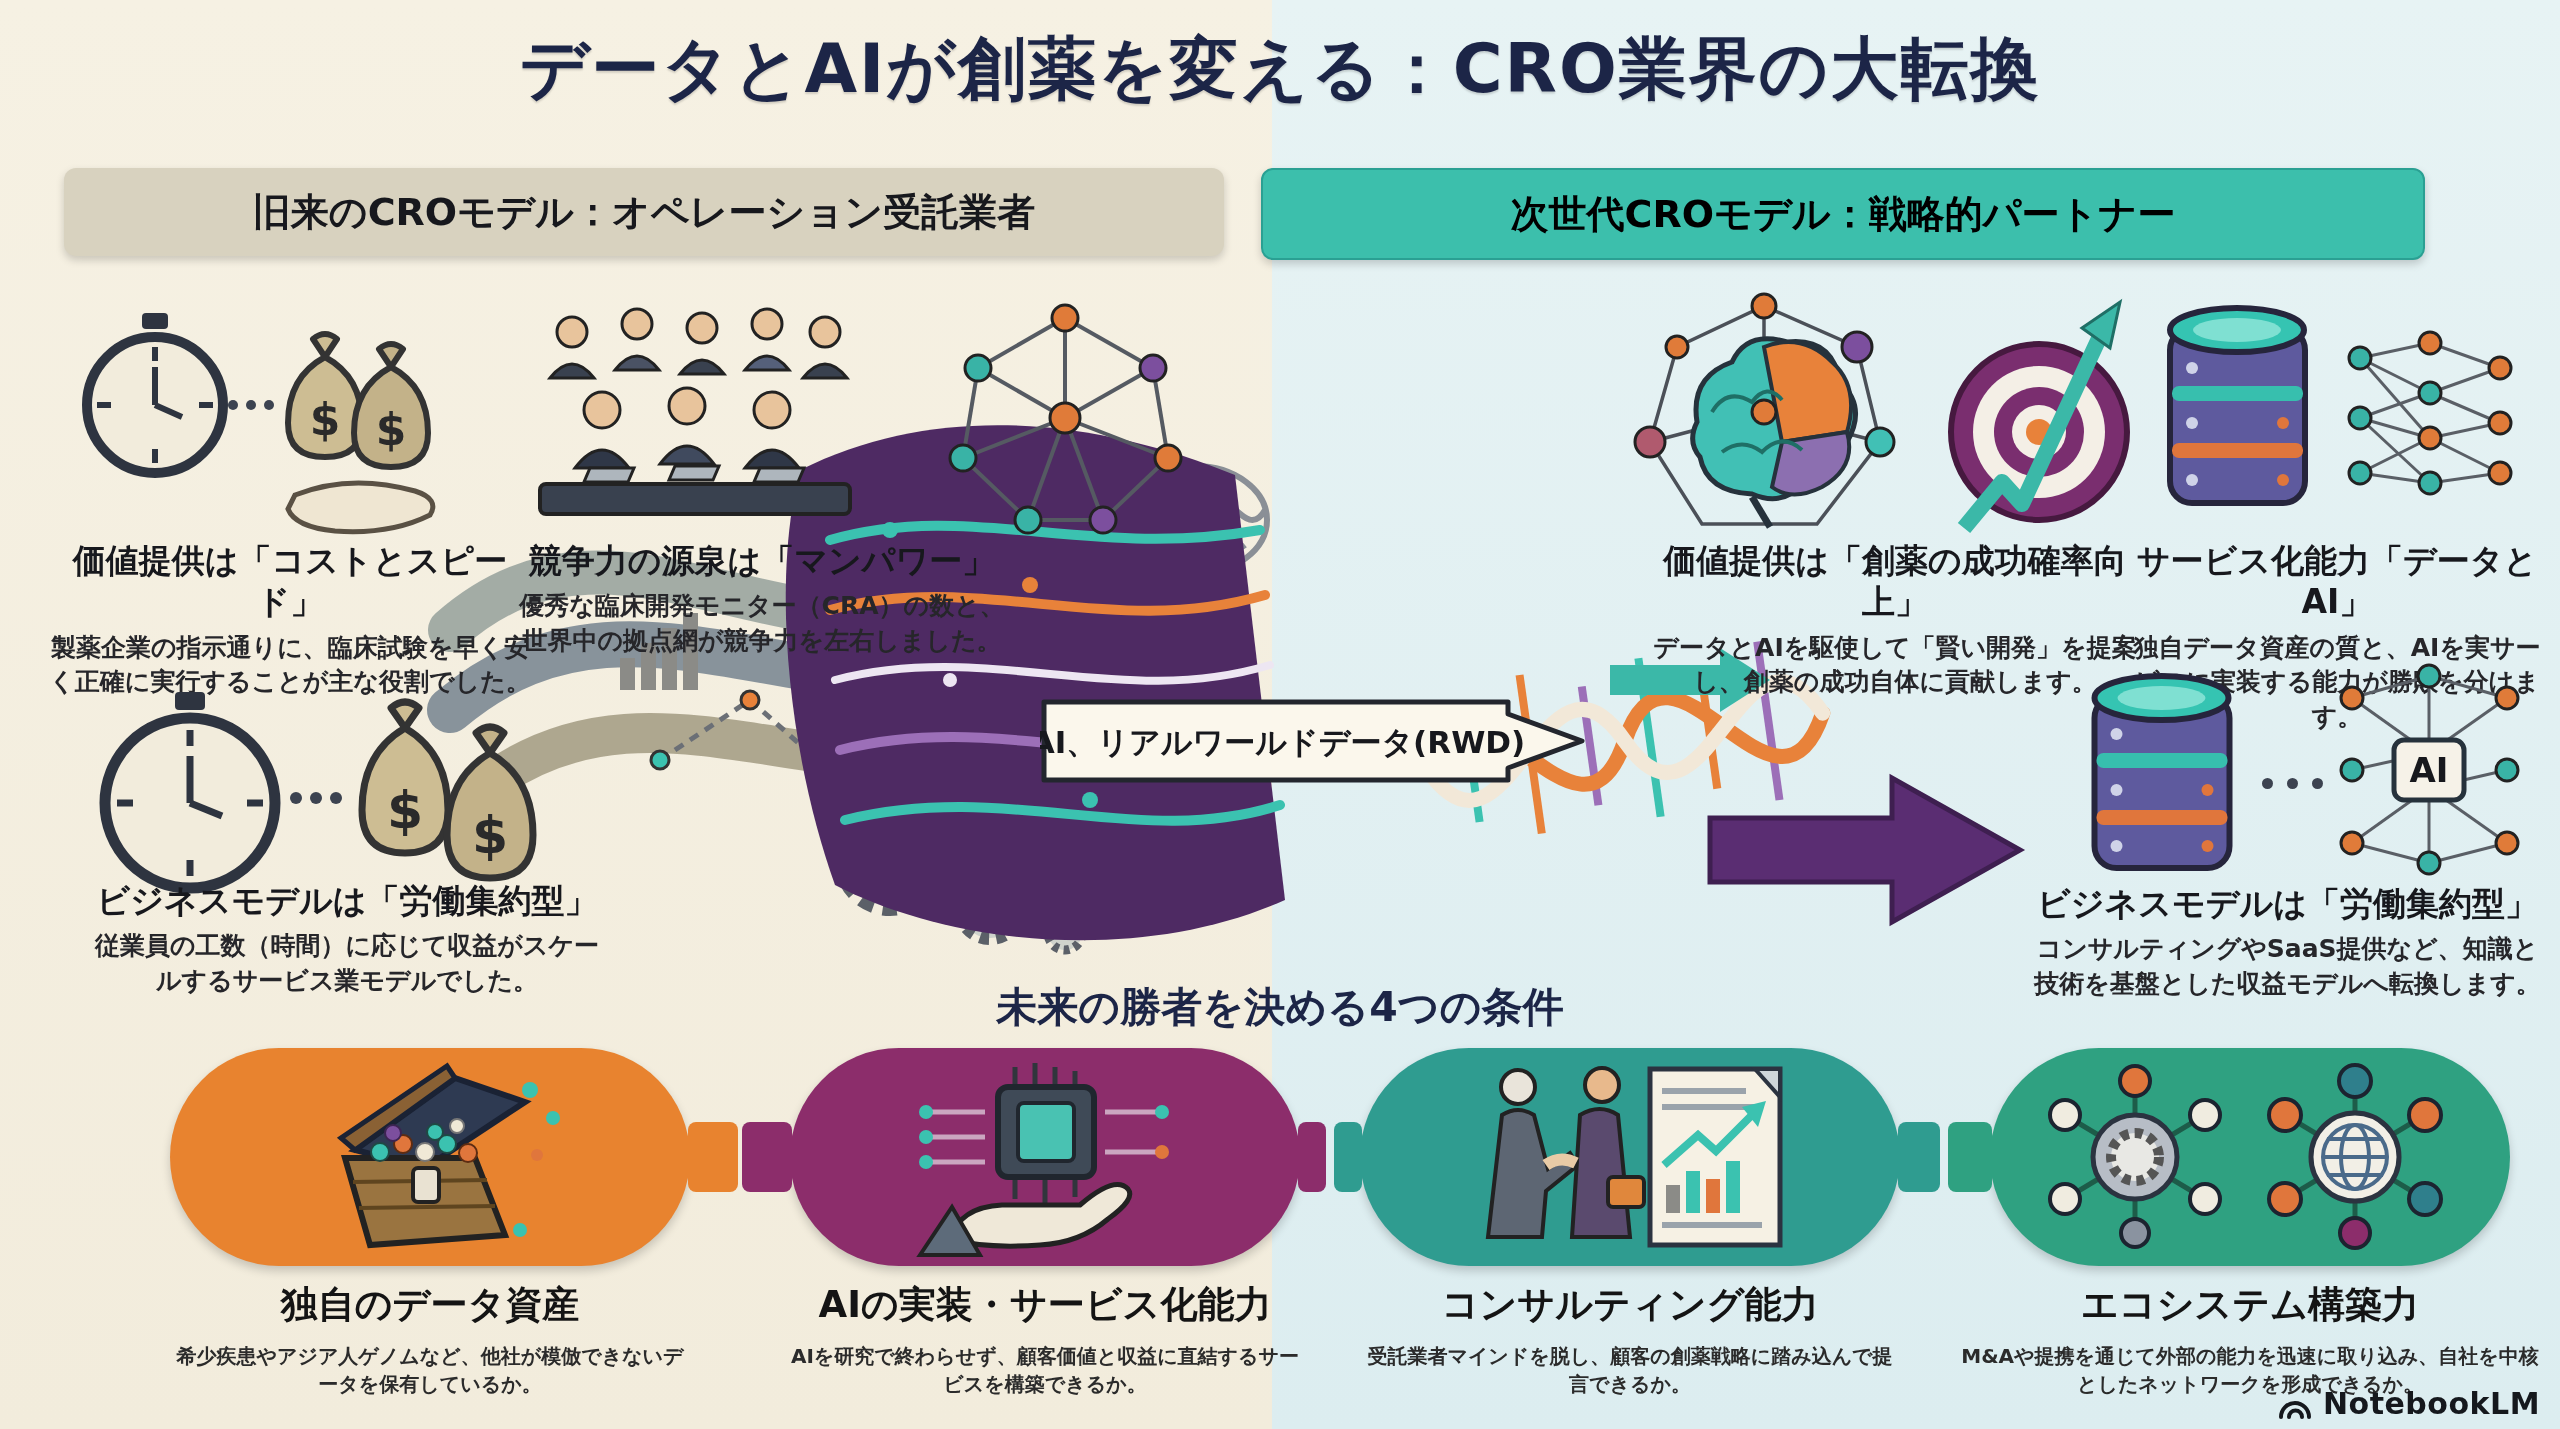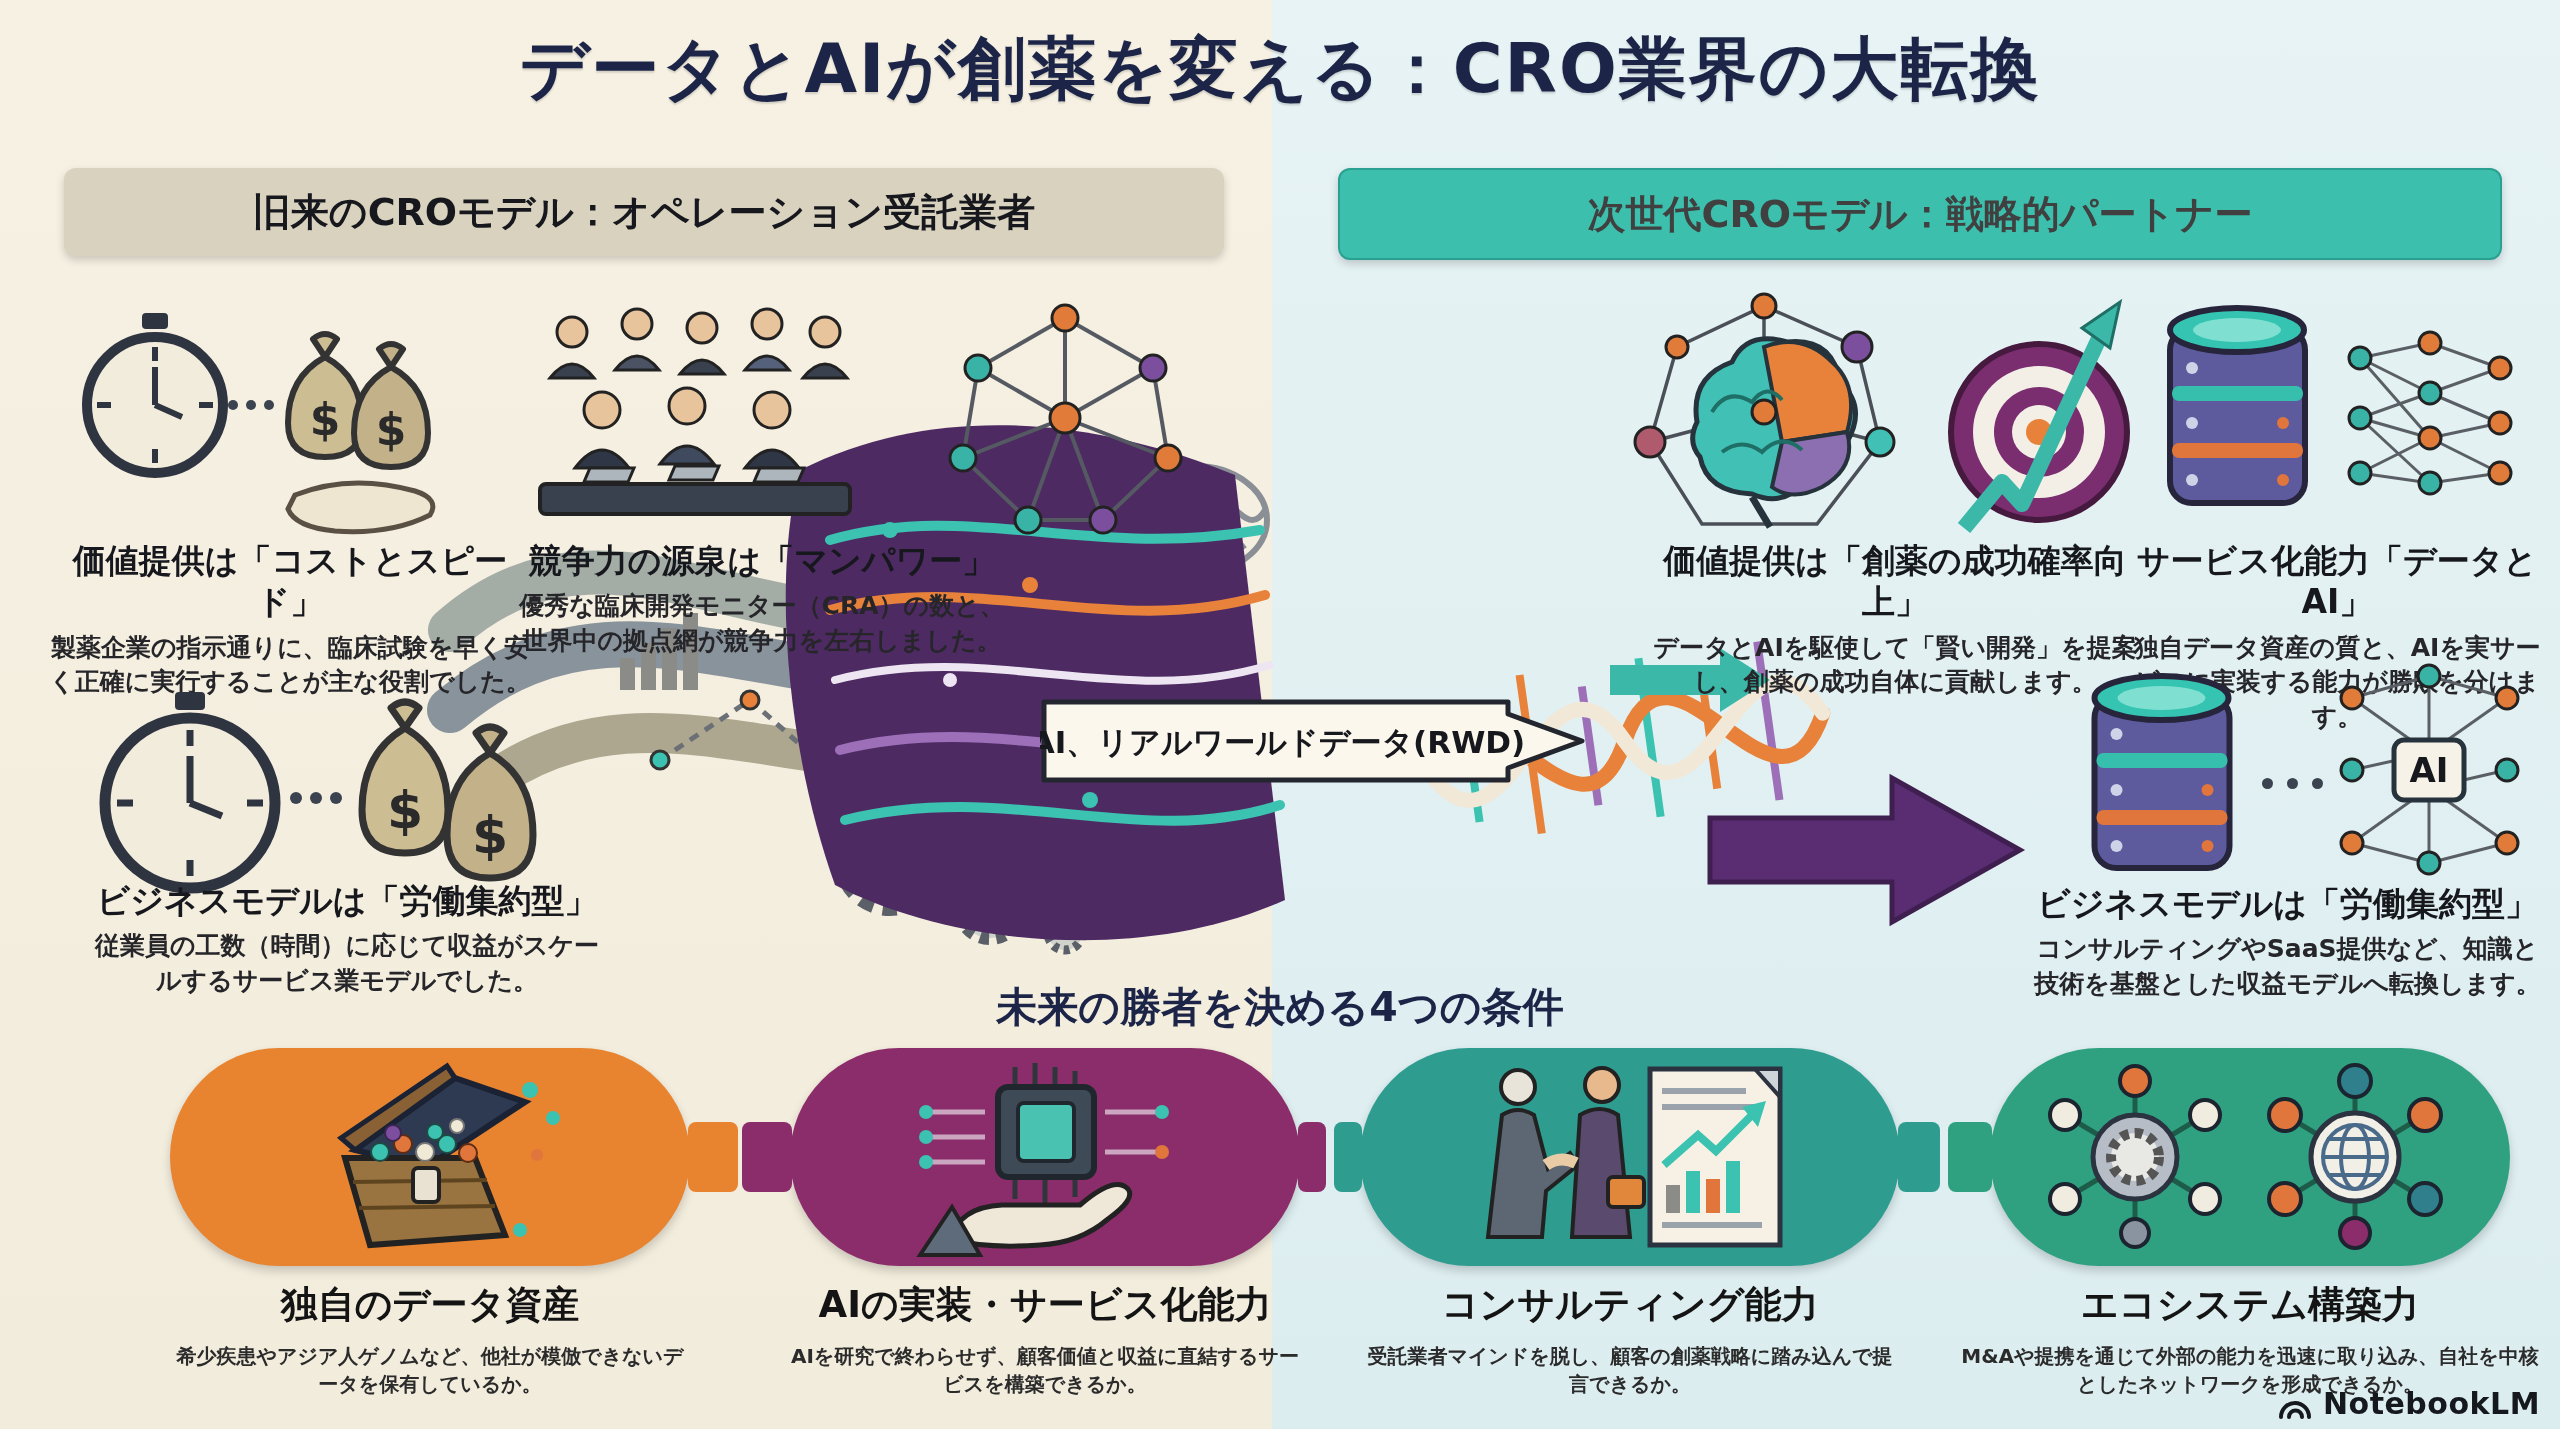--- a/index.html
+++ b/index.html
@@ -14,21 +14,21 @@
   .page-title{
     left:0;top:24px;width:2560px;text-align:center;
     font-size:68px;font-weight:800;color:#1c2547;letter-spacing:2px;
     text-shadow:0 2px 2px rgba(0,0,0,.15);
   }
   .panel-header{
     top:168px;height:88px;border-radius:12px;display:flex;align-items:center;justify-content:center;
     font-size:38px;font-weight:800;box-shadow:0 4px 8px rgba(0,0,0,.18);
   }
   .panel-header.left{left:64px;width:1160px;background:#d8d2bf;color:#17181d;}
-  .panel-header.right{left:1338px;width:1160px;background:#3cbfac;color:#404040;border:2px solid #2aa093;}
+  .panel-header.right{left:1261px;width:1160px;background:#3cbfac;color:#000000;border:2px solid #2aa093;}
   .tblock{text-align:center;}
   .tblock .h{font-size:33px;font-weight:800;color:#17181d;line-height:1.25;}
   .tblock .b{font-size:25px;font-weight:600;color:#26262a;line-height:1.38;margin-top:8px;}
   .cond{text-align:center;}
   .cond .t{font-size:37px;font-weight:800;color:#141414;}
   .cond .d{font-size:20px;font-weight:600;color:#2b2b2b;line-height:1.4;margin-top:12px;}
   .pill{top:1048px;height:218px;border-radius:112px;display:flex;align-items:center;justify-content:center;
         box-shadow:0 5px 10px rgba(0,0,0,.18);}
   .stub{top:1122px;height:70px;border-radius:8px;}
   .section-heading{

